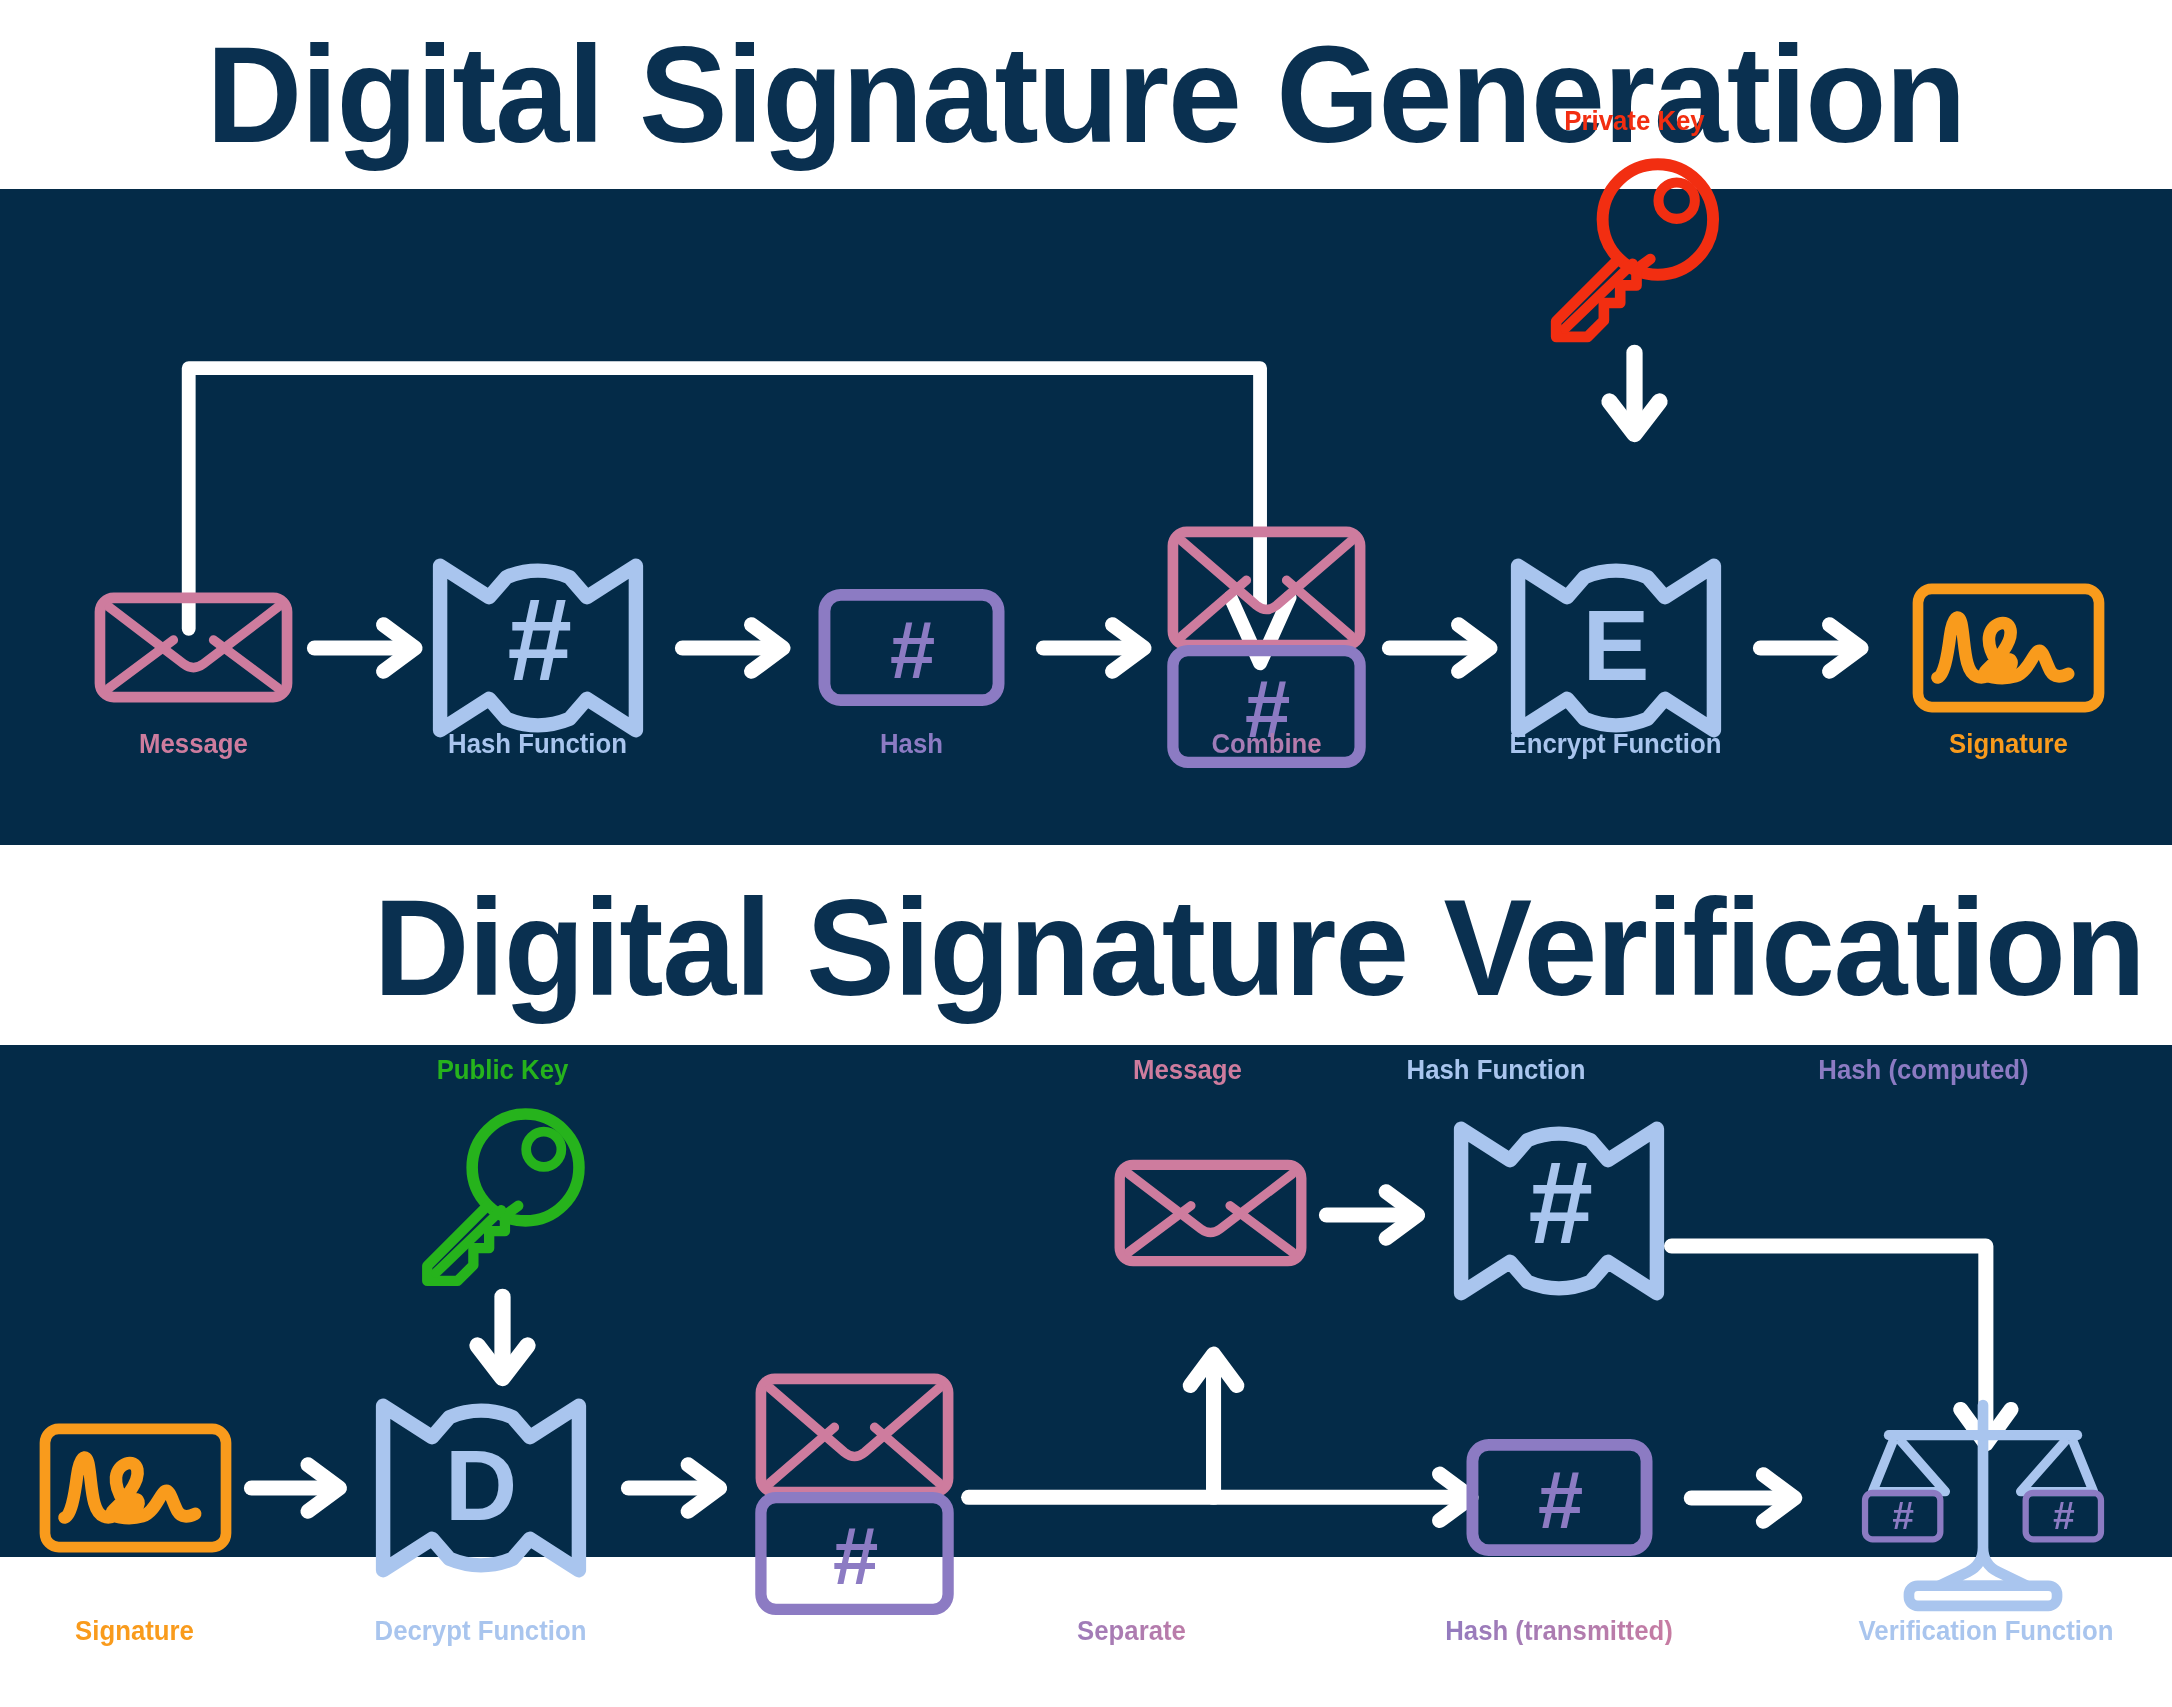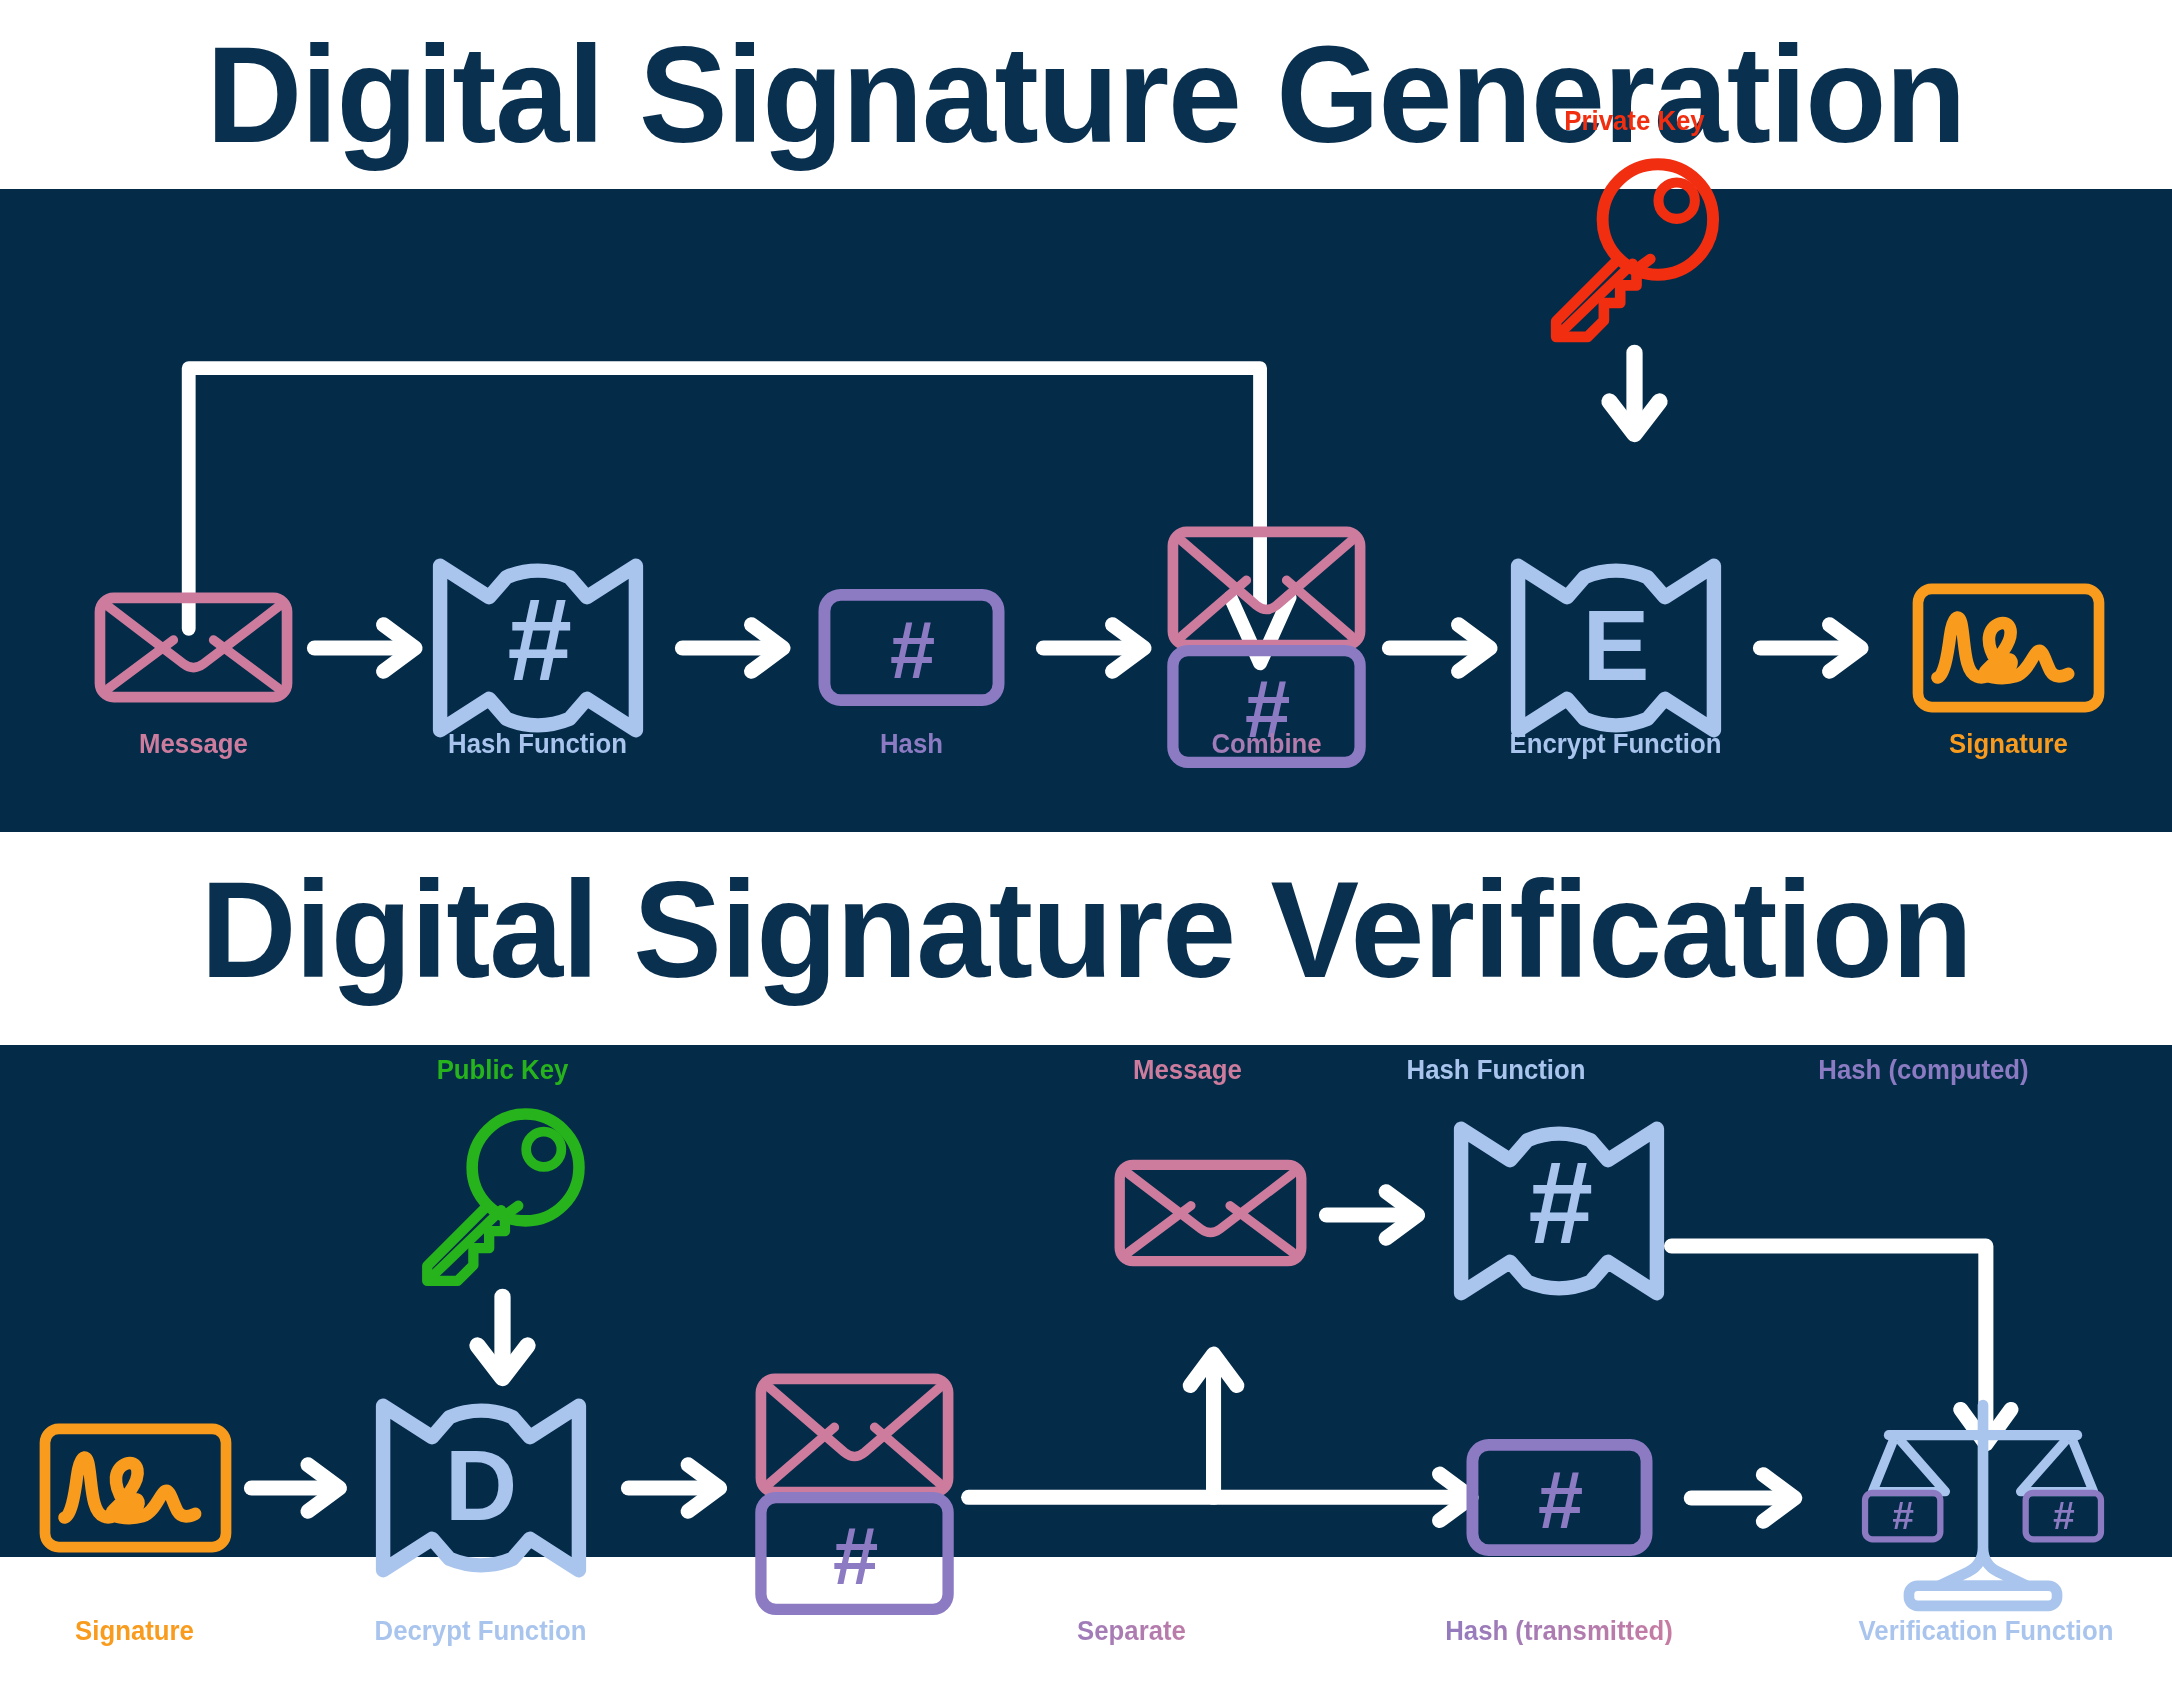--- a/index.html
+++ b/index.html
@@ -21,21 +21,21 @@
     color:#0A3050;
     font-family:"Liberation Sans","DejaVu Sans",sans-serif;
     font-weight:bold;
     font-size:137px;
     line-height:1;
     letter-spacing:-1.3px;
     transform:scaleX(0.97);
     white-space:nowrap;
   }
   #band-gen{top:0;height:189px;}
-  #band-ver{top:832px;height:195px;}
+  #band-ver{top:850px;height:195px;justify-content:flex-end;}
 
   
   .panel{
     position:absolute;left:0;width:2172px;
     background:#042B48;
   }
   #panel-gen{top:189px;height:656px;}
   #panel-ver{top:1045px;height:512px;}
 
   

